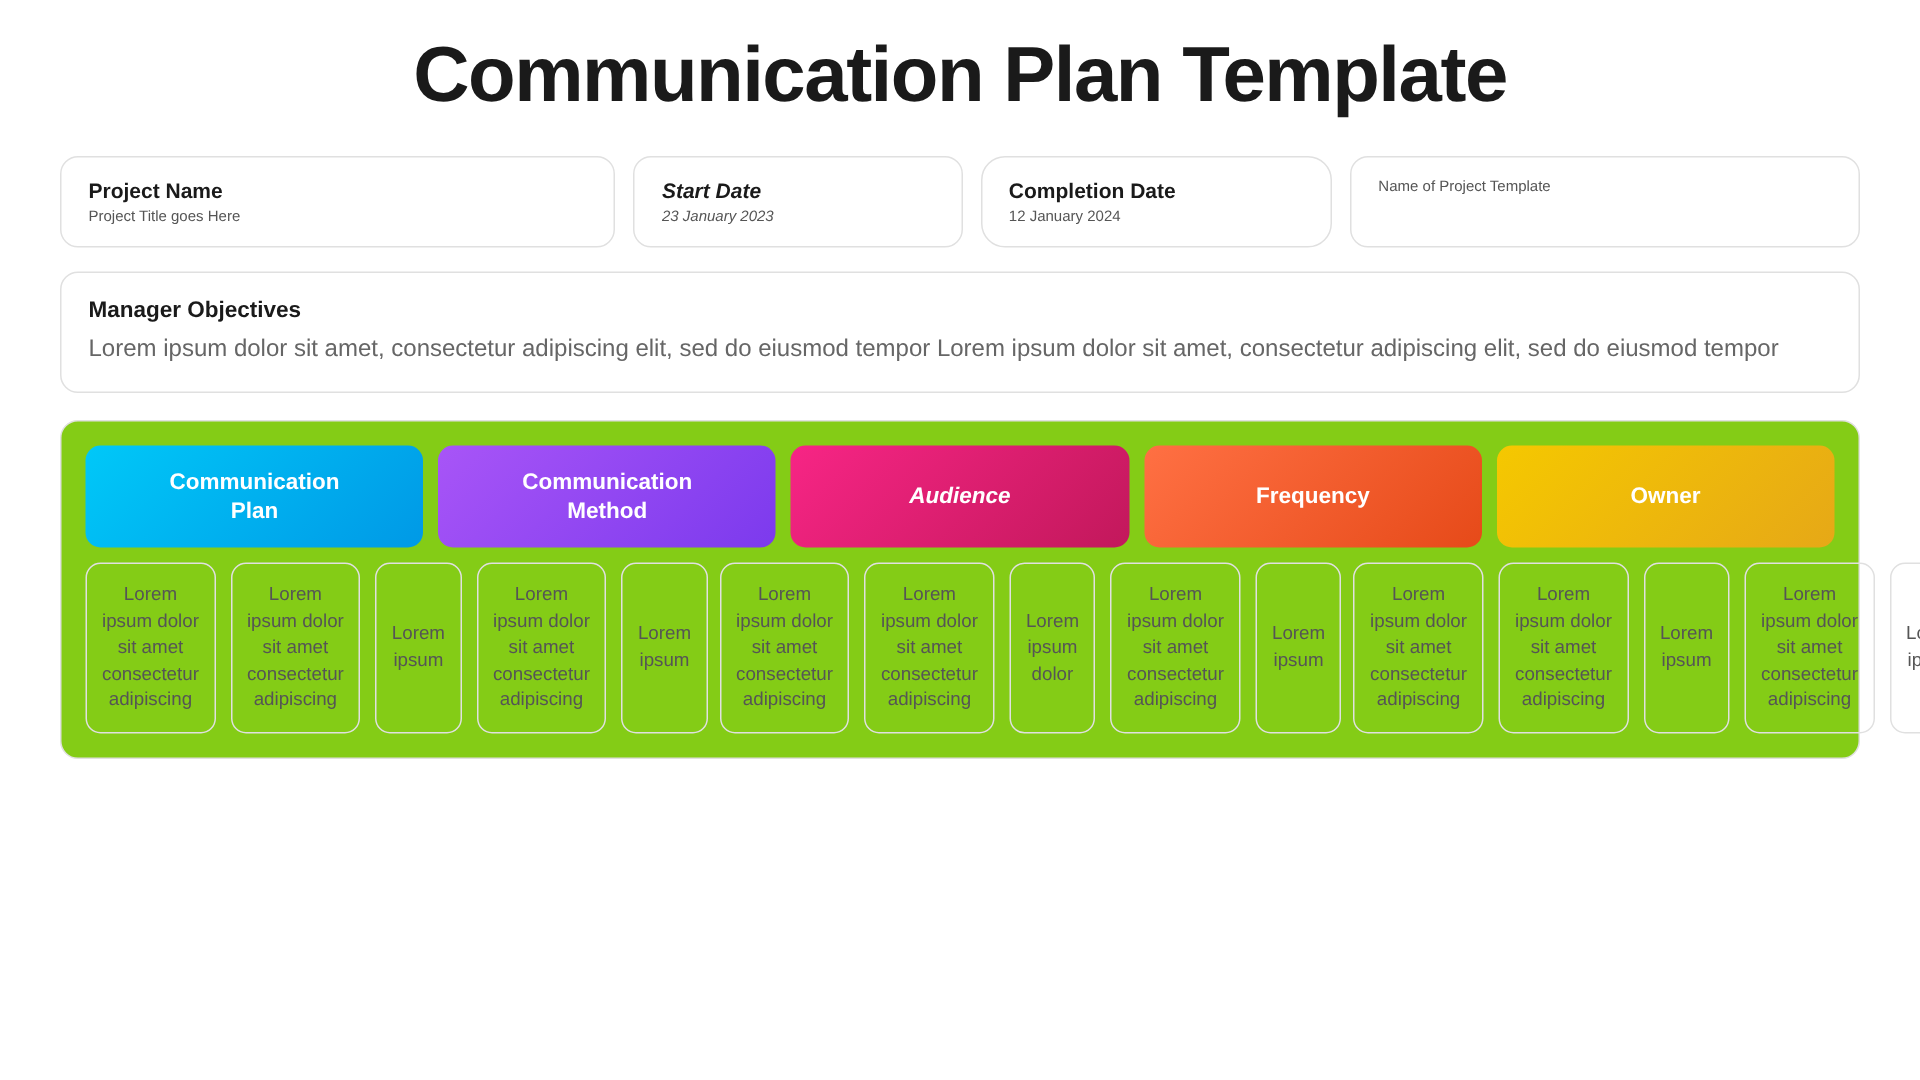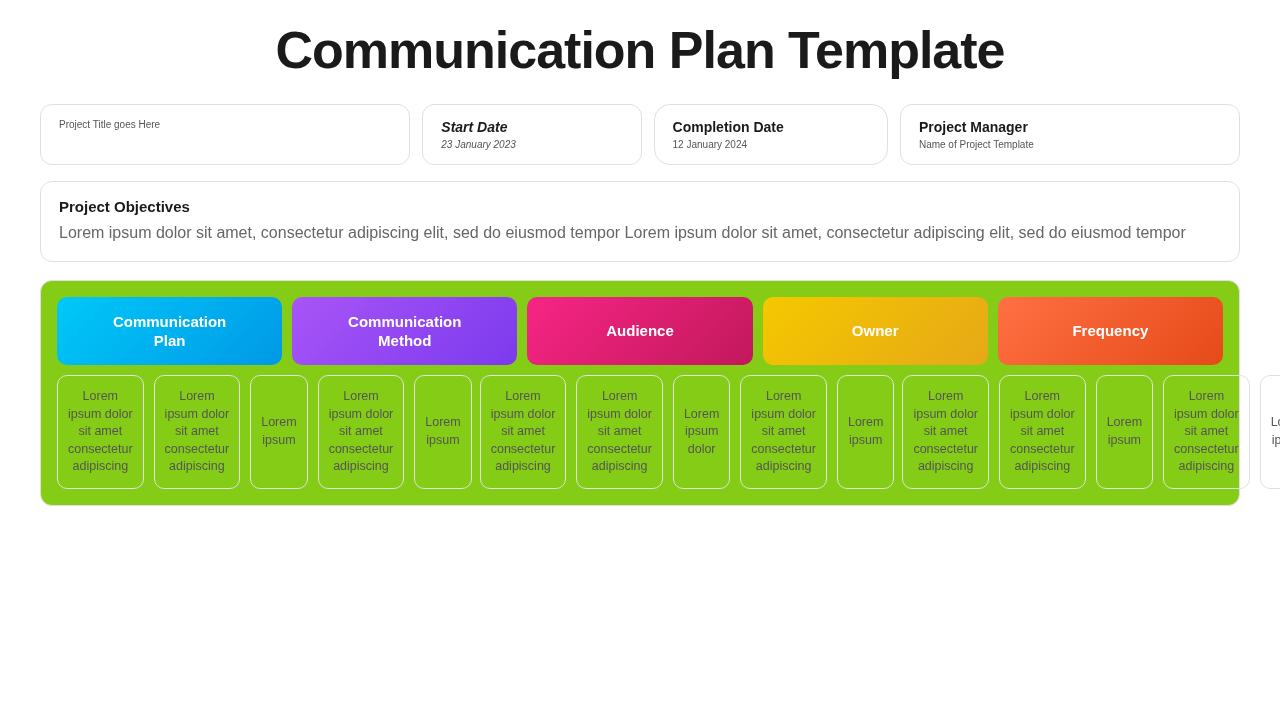--- a/index.html
+++ b/index.html
@@ -110,20 +110,21 @@
     }
 
     .col-comm-plan {
       background: linear-gradient(135deg, #00c8f8, #0099e6);
     }
     .col-comm-method {
       background: linear-gradient(135deg, #a855f7, #7c3aed);
     }
     .col-audience {
       background: linear-gradient(135deg, #f72585, #c2185b);
+      font-style: italic;
     }
     .col-frequency {
       background: linear-gradient(135deg, #ff7043, #e64a19);
     }
     .col-owner {
       background: linear-gradient(135deg, #f5c800, #e6a817);
     }
 
     .table-rows {
       display: flex;
@@ -151,48 +152,48 @@
       line-height: 1.4;
     }
   </style>
 </head>
 <body>
 
 <h1 class="page-title">Communication Plan Template</h1>
 
 <div class="info-cards">
   <div class="info-card project-name">
+    <span class="info-card-label">Project Name</span>
     <span class="info-card-value">Project Title goes Here</span>
   </div>
   <div class="info-card start-date">
     <span class="info-card-label">Start Date</span>
     <span class="info-card-value">23 January 2023</span>
   </div>
   <div class="info-card completion-date">
     <span class="info-card-label">Completion Date</span>
     <span class="info-card-value">12 January 2024</span>
   </div>
   <div class="info-card project-manager">
-    <span class="info-card-label">Project Manager</span>
     <span class="info-card-value">Name of Project Template</span>
   </div>
 </div>
 
 <div class="objectives-card">
-  <div class="objectives-label">Project Objectives</div>
+  <div class="objectives-label">Manager Objectives</div>
   <div class="objectives-text">Lorem ipsum dolor sit amet, consectetur adipiscing elit, sed do eiusmod tempor Lorem ipsum dolor sit amet, consectetur adipiscing elit, sed do eiusmod tempor</div>
 </div>
 
 <div class="table-container">
   <div class="table-header">
     <div class="col-header col-comm-plan">Communication<br>Plan</div>
     <div class="col-header col-comm-method">Communication<br>Method</div>
     <div class="col-header col-audience">Audience</div>
+    <div class="col-header col-frequency">Frequency</div>
     <div class="col-header col-owner">Owner</div>
-    <div class="col-header col-frequency">Frequency</div>
   </div>
   <div class="table-rows" id="table-rows">
   <div class="table-row">
         <div class="table-cell">Lorem ipsum dolor sit amet consectetur adipiscing</div>
         <div class="table-cell">Lorem ipsum dolor sit amet consectetur adipiscing</div>
         <div class="table-cell">Lorem ipsum</div>
         <div class="table-cell">Lorem ipsum dolor sit amet consectetur adipiscing</div>
         <div class="table-cell">Lorem ipsum</div>
       </div>
       <div class="table-row">

